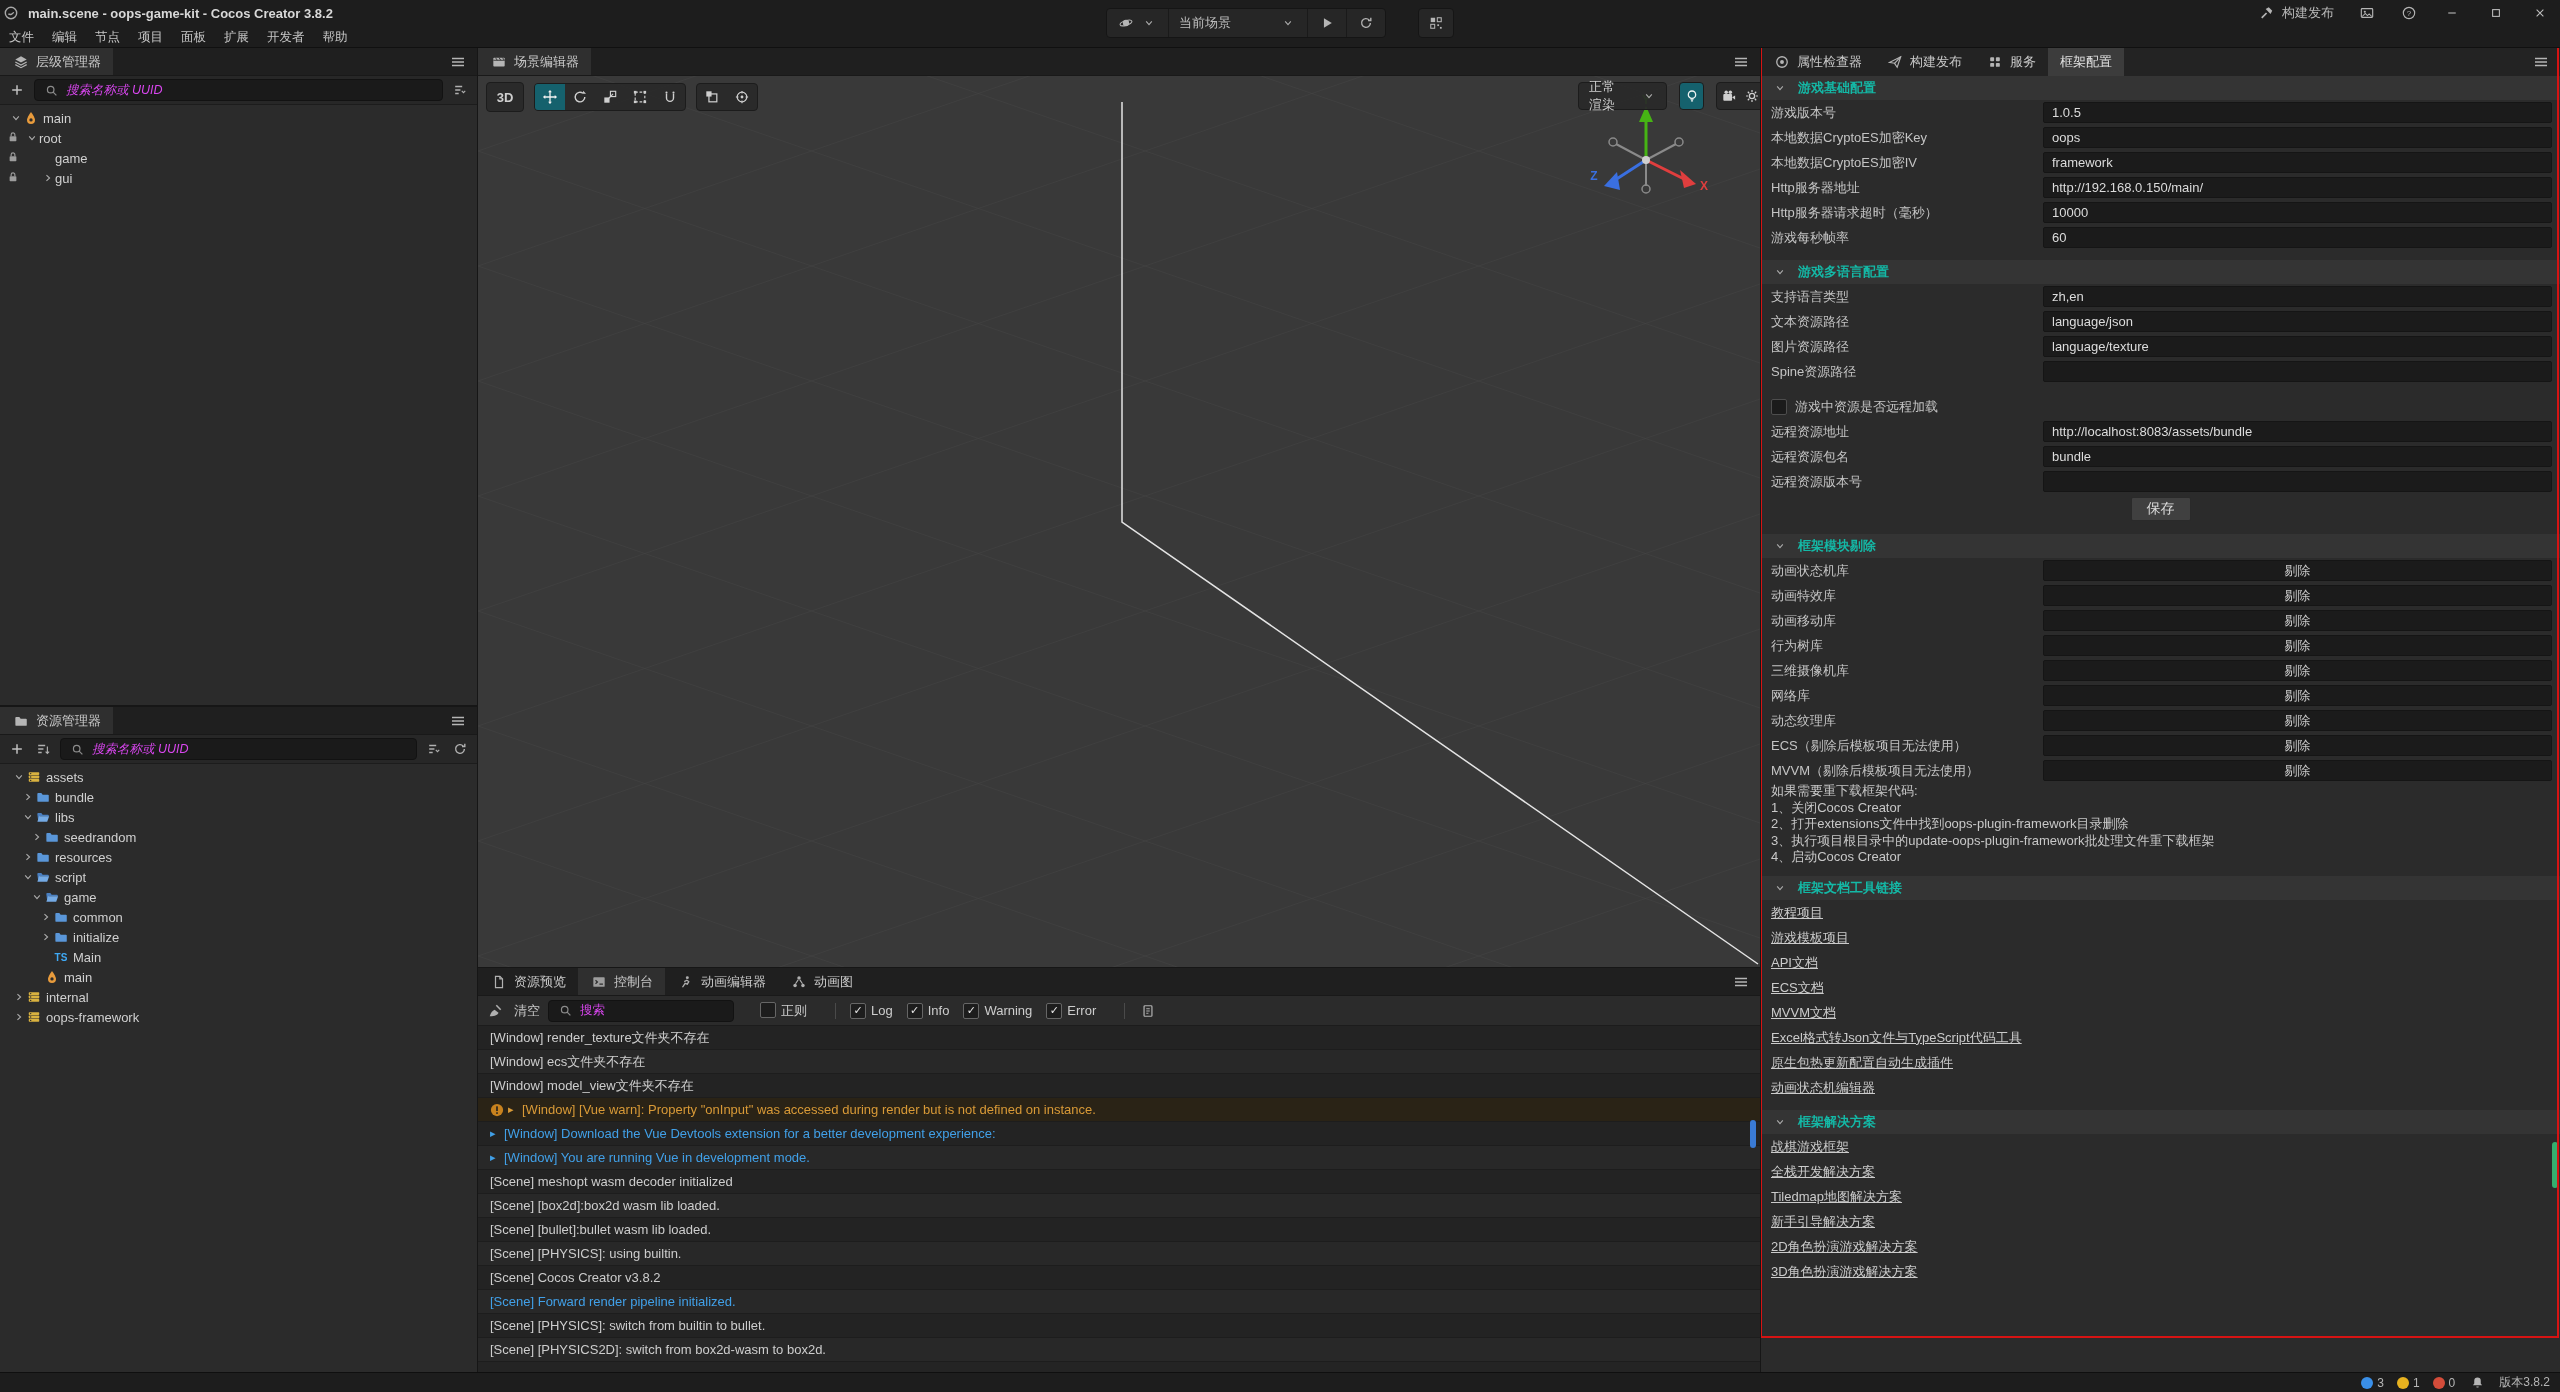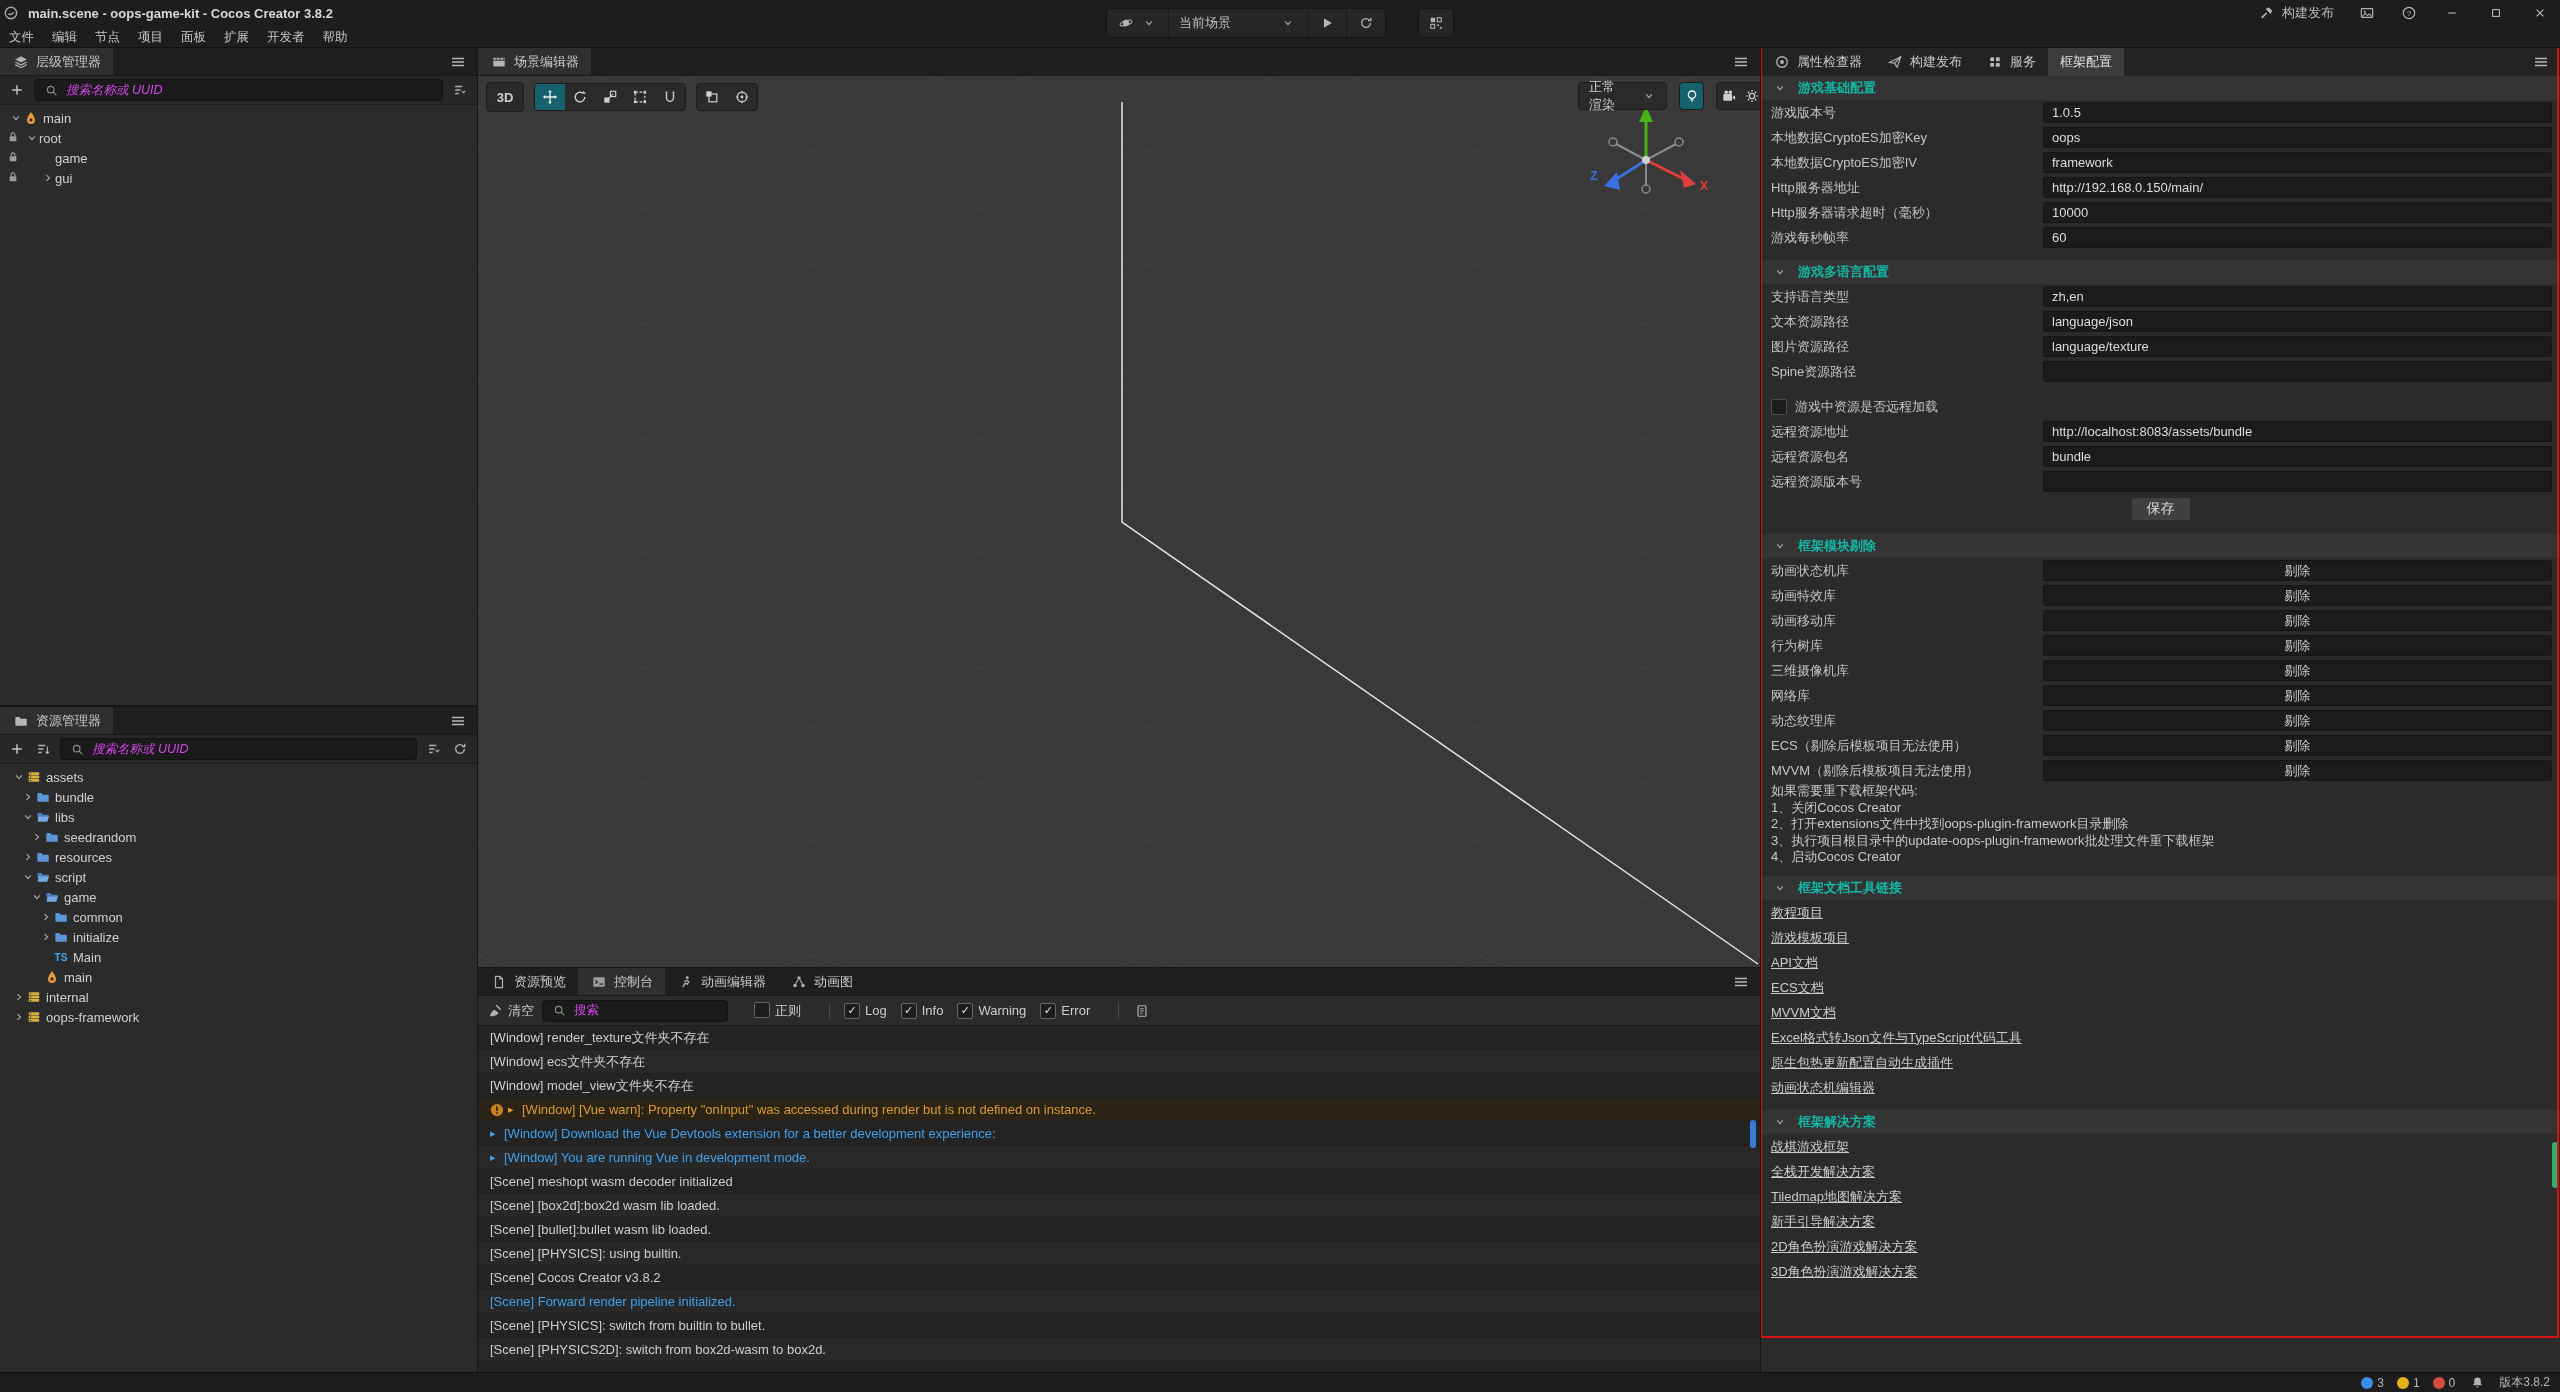--- a/index.html
+++ b/index.html
@@ -805,21 +805,21 @@
       </div>
       <div class="hamburger">
         <span class="tb-ic">
           <svg width="16" height="16" viewBox="0 0 16 16">
             <path d="M2 4.5h12M2 8h12M2 11.5h12" stroke="#b5b5b5" stroke-width="1.6"></path>
           </svg>
         </span>
       </div>
     </div>
   <div class="toolbar" id="console-toolbar" style="height:30px;background:#2b2b2b">
-    <div style="display:flex;align-items:flex-start;gap:4px">
+    <div style="display:flex;align-items:flex-start;gap:10px">
       <span class="tb-ic">
           <svg width="14" height="14" viewBox="0 0 16 16">
             <path d="M9.5 1.5l5 5" stroke="#b0b0b0" stroke-width="1.8"></path>
             <path d="M2 14c1-4 3-6.5 5.5-7.5L12 10c-1 2.5-3.5 4-10 4z" fill="#b0b0b0"></path>
           </svg>
         </span>
       <span>清空</span>
     </div>
     <div class="searchbox" style="flex:none;width:170px">
       <span class="tb-ic">

